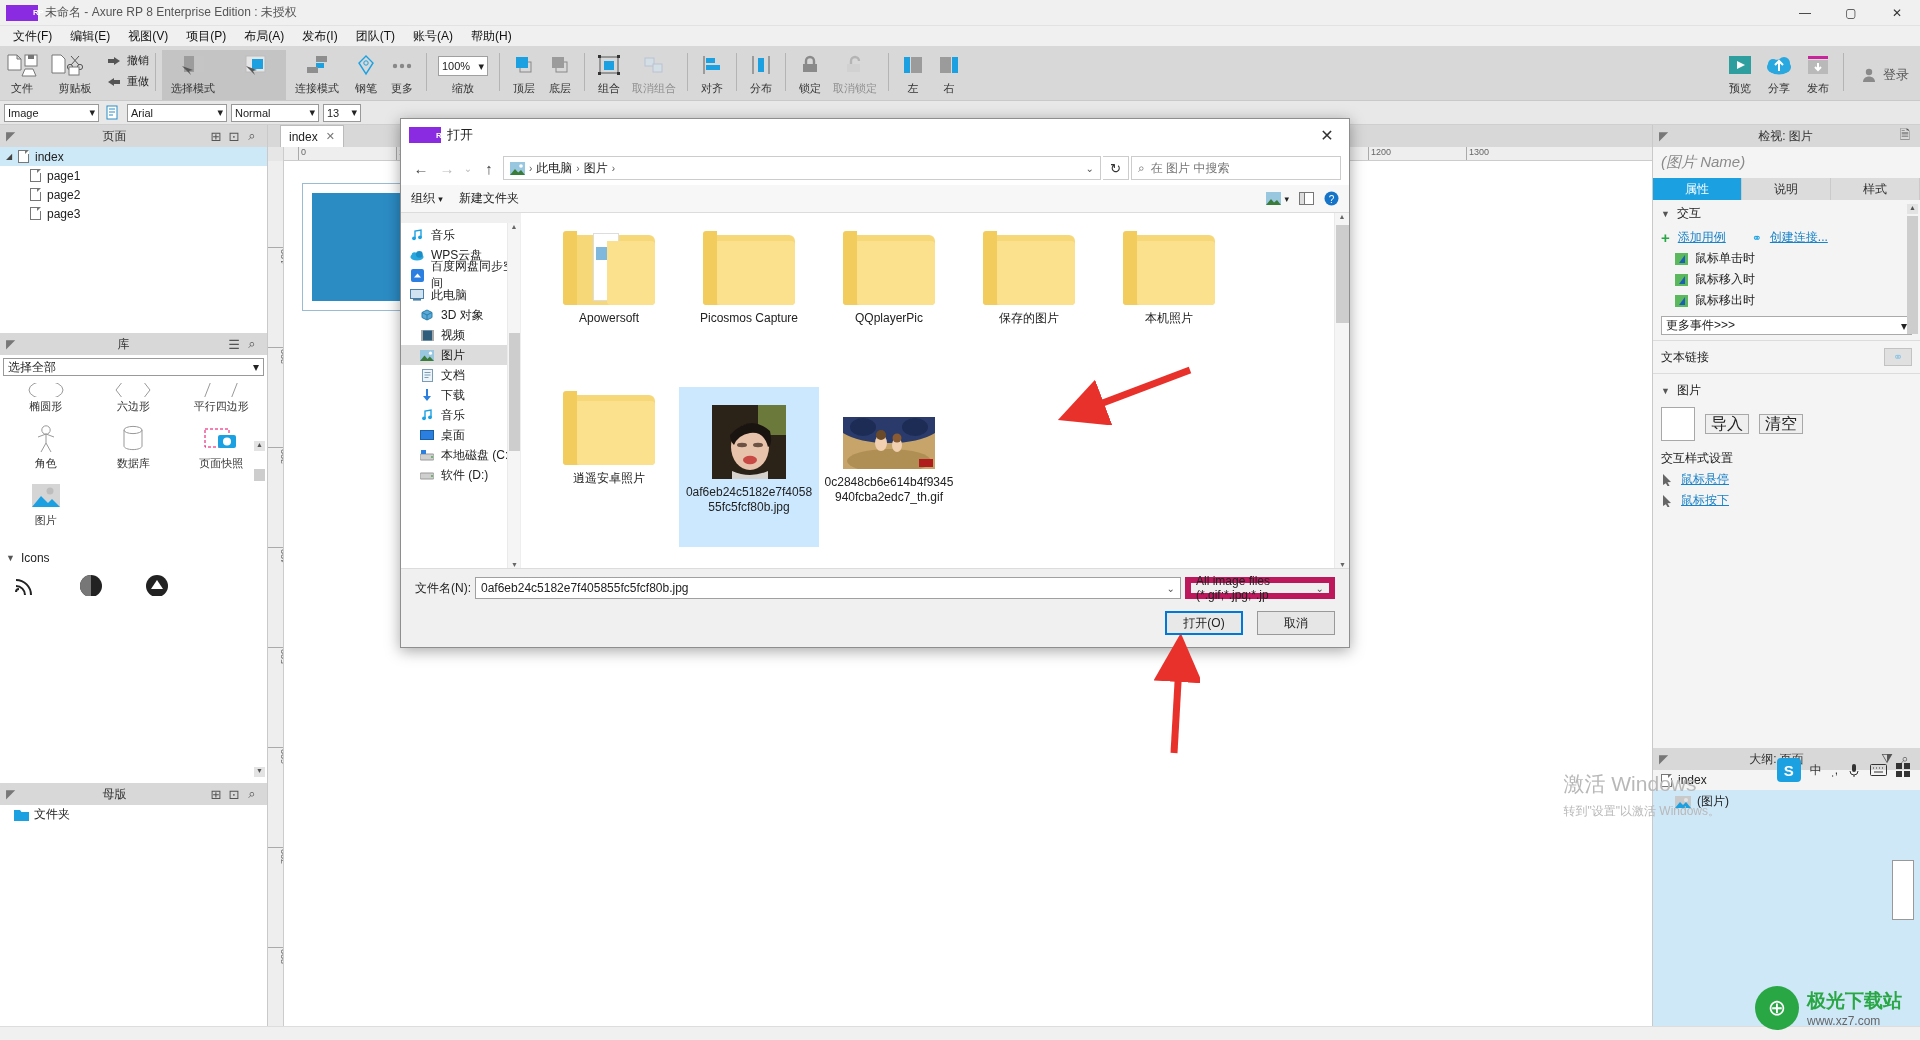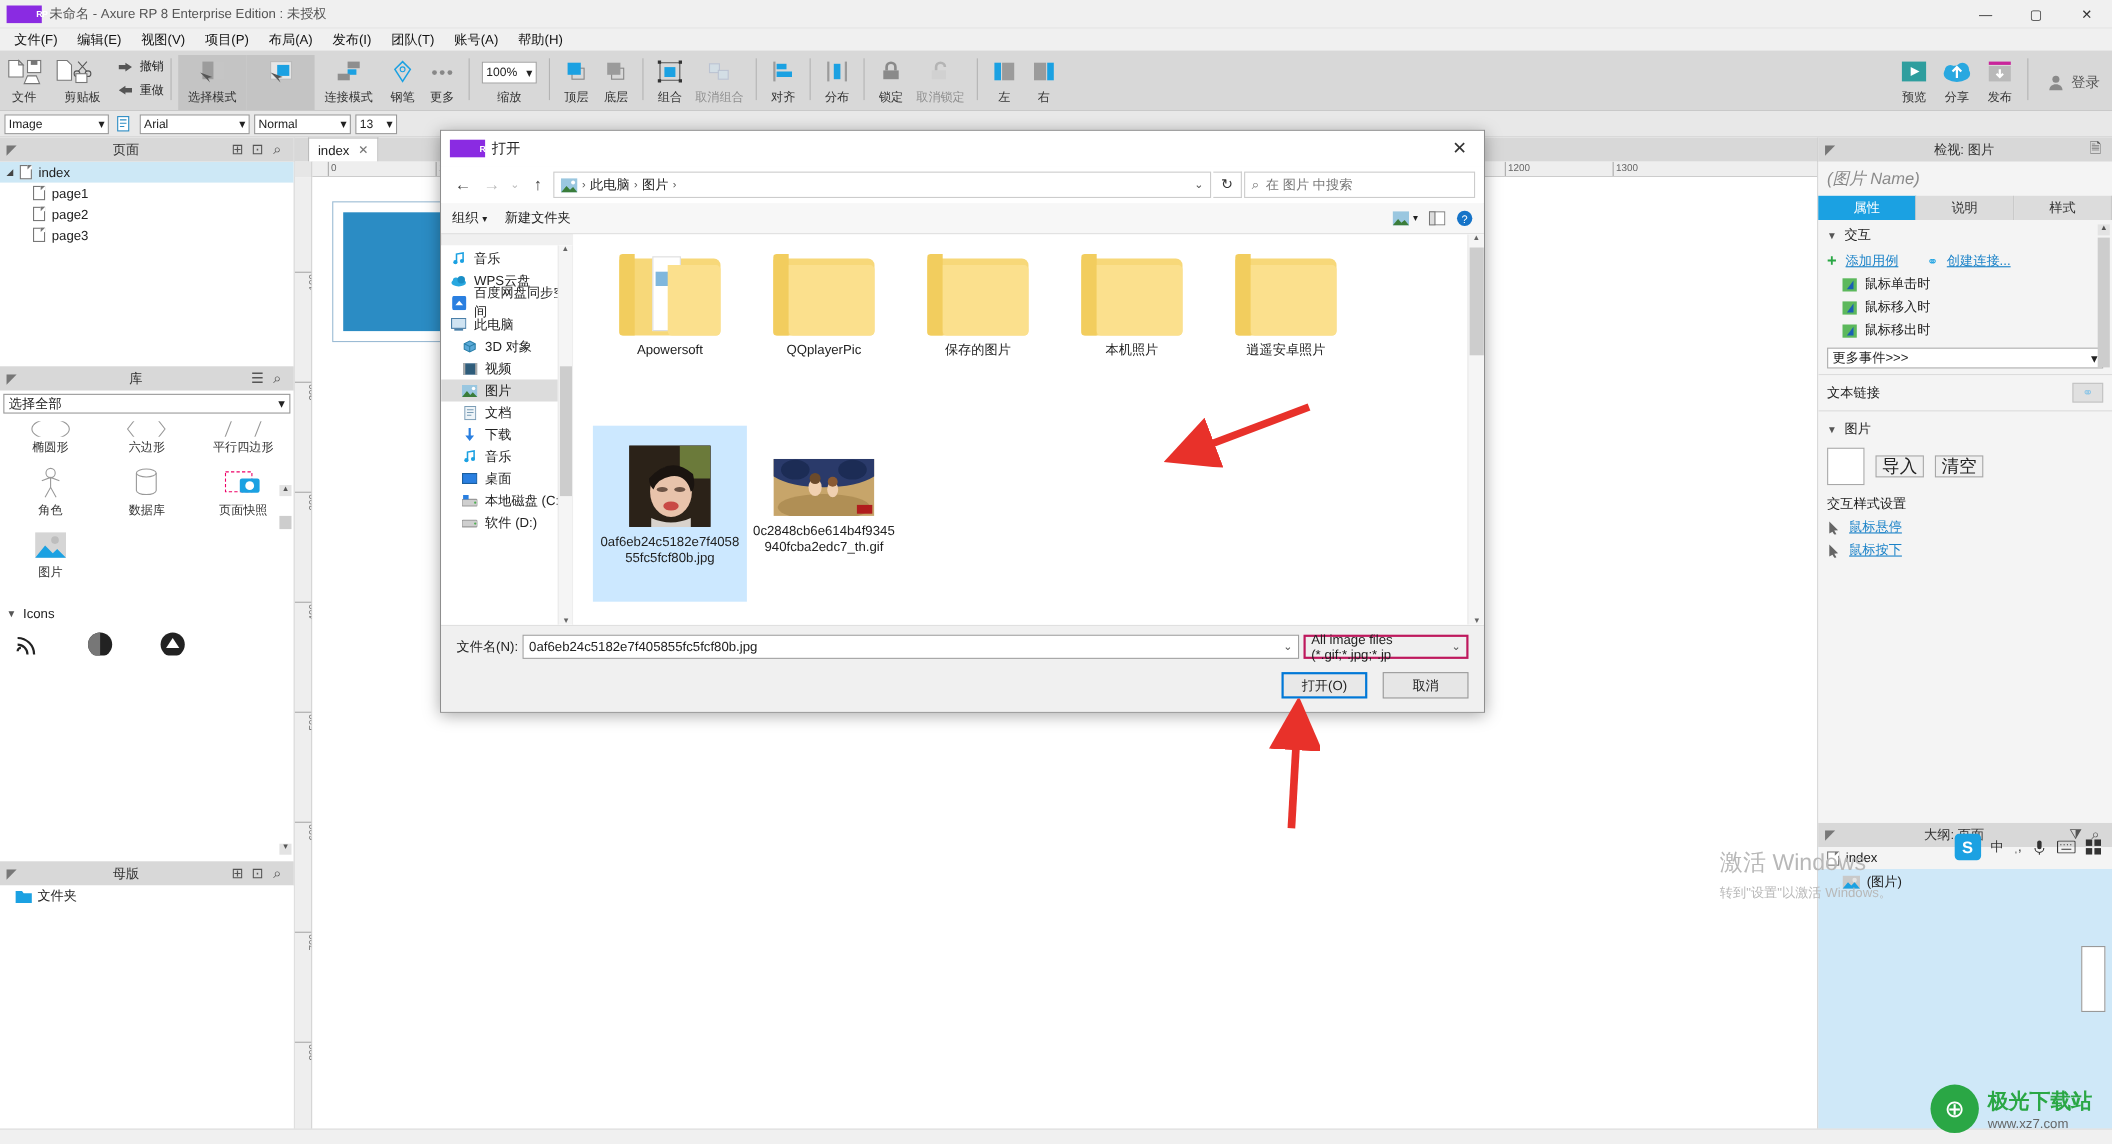--- a/index.html
+++ b/index.html
@@ -193,21 +193,21 @@
                   background:#fbe08d; border-radius:0 4px 4px 4px; }
   #filescroll { position:absolute; right:0; top:0; width:15px; height:100%;
                 background:#f5f5f5; border-left:1px solid #eaeaea; }
   #filescroll .fsb { position:absolute; left:1px; width:13px; background:#cdcdcd; }
   #dlgfoot { height:78px; padding:8px 14px 0 14px; background:#f0f0f0; }
   .frow { display:flex; align-items:center; gap:4px; }
   #fnlabel { font-size:12px; }
   #fninput { flex:1; height:22px; background:#fff; border:1px solid #a0a0a0;
              display:flex; align-items:center; justify-content:space-between;
              padding:0 5px; font-size:12px; }
-  #ftype { width:150px; height:22px; background:#efefef; border:2px solid #be185d;
+  #ftype { width:150px; height:22px; background:#efefef; border:6px solid #be185d;
            display:flex; align-items:center; justify-content:space-between;
            padding:0 5px; font-size:12px; }
   .frow2 { margin-top:12px; display:flex; justify-content:flex-end; gap:14px; padding-right:0; }
   .dbtn { width:78px; height:24px; background:#e6e6e6; border:1px solid #999;
           display:flex; align-items:center; justify-content:center; font-size:12px; }
   .dbtn.primary { border:2px solid #0078d7; background:#e8e8e8; }
   
   .arrow { position:absolute; z-index:60; }
   
   #winact { position:absolute; right:200px; bottom:220px; color:#b8b8b8; z-index:5; }
@@ -1057,20 +1057,28 @@
           <div class="folder">
             <div class="back"></div>
               <div class="spine"></div>
             <div style="position:absolute;left:30px;top:2px;width:26px;height:68px;background:#fff;border:1px solid #ddd"></div>
             <div style="position:absolute;left:33px;top:16px;width:20px;height:13px;background:#7fb7dd"></div>
             <div class="front" style="left:44px;width:48px"></div>
           </div>
           <div class="fname">Apowersoft</div>
         </div>
 
+        <div class="fcell">
+          <div class="folder">
+            <div class="back"></div>
+              <div class="spine"></div>
+              <div class="front"></div>
+          </div>
+          <div class="fname">Picosmos Capture</div>
+        </div>
 
         <div class="fcell">
           <div class="folder">
             <div class="back"></div>
               <div class="spine"></div>
               <div class="front"></div>
           </div>
           <div class="fname">QQplayerPic</div>
         </div>
 

